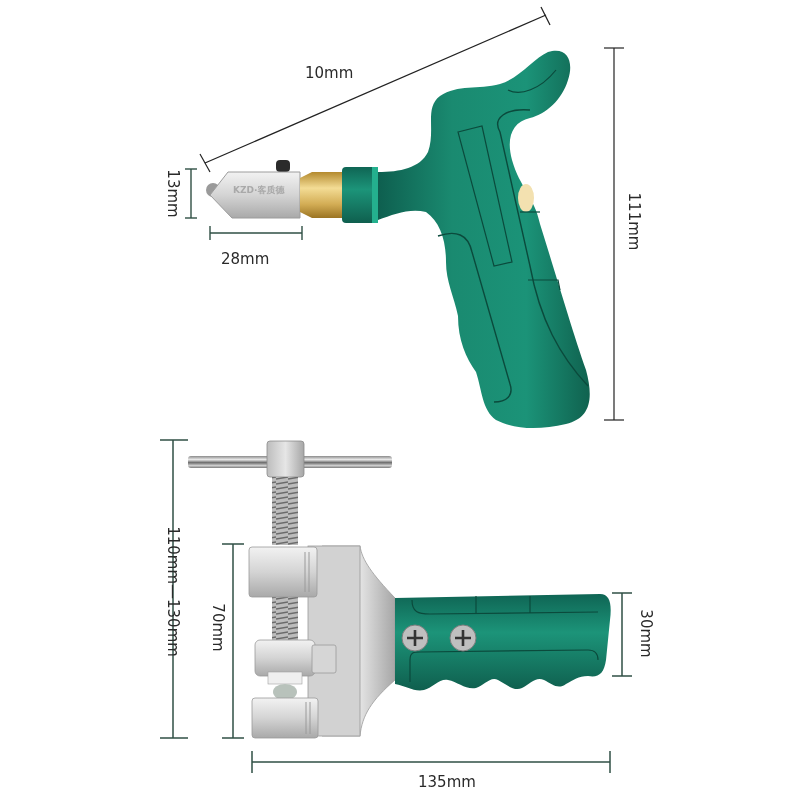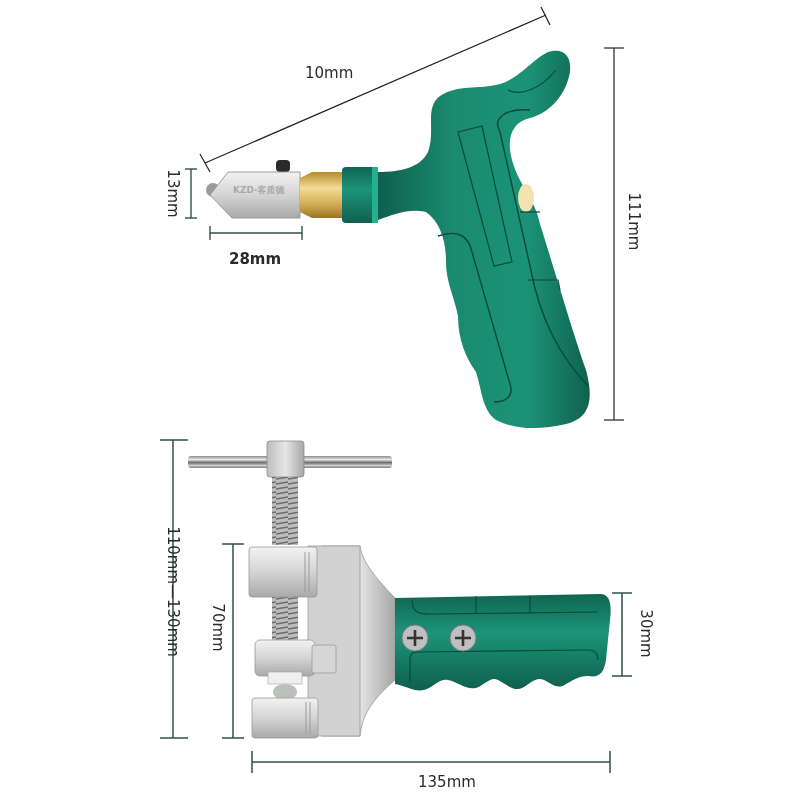--- a/index.html
+++ b/index.html
@@ -168,20 +168,20 @@
       <line x1="612" y1="676" x2="632" y2="676"></line>
 
       <line x1="252" y1="762" x2="610" y2="762"></line>
       <line x1="252" y1="751" x2="252" y2="773"></line>
       <line x1="610" y1="751" x2="610" y2="773"></line>
     </g>
   </svg>
 
   <span class="lbl" style="left:305px;top:66px;">10mm</span>
   <span class="lbl vert" style="left:148px;top:186px;">13mm</span>
-  <span class="lbl" style="left:229px;top:252px;font-weight:bold;">28mm</span>
+  <span class="lbl" style="left:221px;top:252px;">28mm</span>
   <span class="lbl vert" style="left:605px;top:214px;">111mm</span>
 
   <span class="lbl vert" style="left:107px;top:584px;">110mm—130mm</span>
   <span class="lbl vert" style="left:193px;top:620px;">70mm</span>
   <span class="lbl vert" style="left:621px;top:626px;">30mm</span>
   <span class="lbl" style="left:418px;top:775px;">135mm</span>
 </div>
 
 </body></html>

